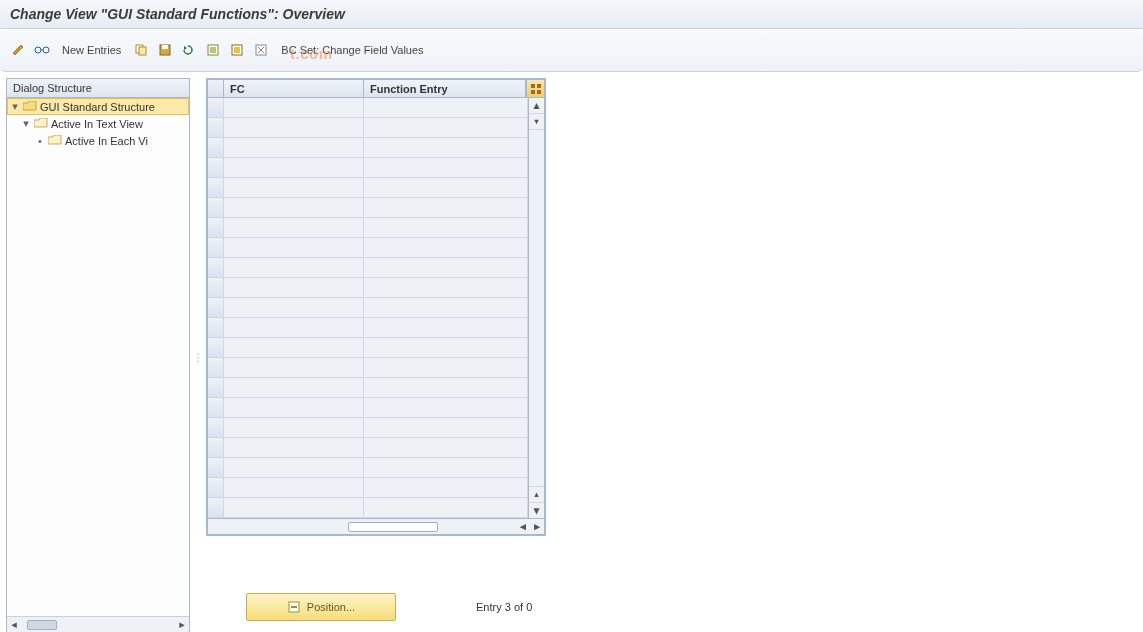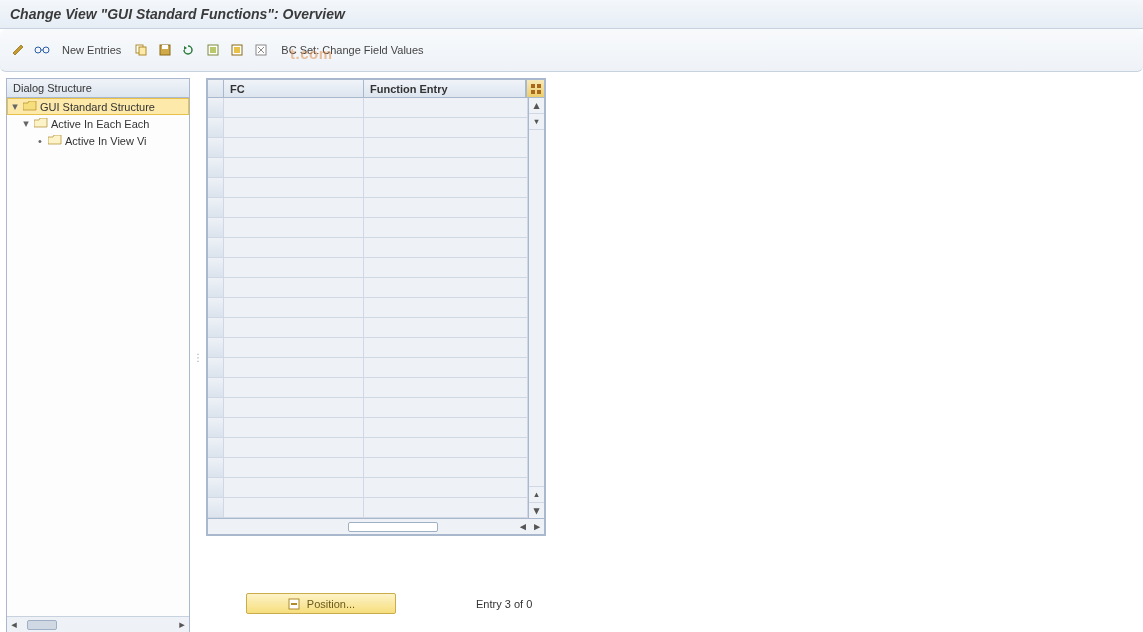--- a/index.html
+++ b/index.html
@@ -195,21 +195,21 @@
   .footer{
     position:absolute;
     left:0; right:0;
     top: 515px;
     display:flex;
     align-items:center;
     gap: 80px;
     padding-left: 40px;
   }
   .pos-btn{
-    width:150px; height:21px;
+    width:150px; height:28px;
     background:linear-gradient(#fdf3c8,#f6de7d);
     border:1px solid #c9ad4a;
     border-radius:2px;
     display:flex; align-items:center; justify-content:center;
     gap:6px;
     color:#6a5a1b;
     cursor:pointer;
   }
   .pos-btn .ic{
     width:14px;height:14px; display:flex;align-items:center;justify-content:center;
@@ -298,30 +298,30 @@
         </span>
         <span>GUI Standard Structure</span>
       </div>
       <div class="tree-row" style="padding-left:14px">
         <span class="tree-toggle">▾</span>
         <span class="folder-icon">
           <svg width="14" height="11">
               <path d="M0 2 L5 2 L6 0 L13 0 L13 9 L0 9 Z" fill="#fdf3c8" stroke="#b08b2a" stroke-width="0.7"></path>
             </svg>
         </span>
-        <span>Active In Each Each</span>
+        <span>Active In Text View</span>
       </div>
       <div class="tree-row" style="padding-left:28px">
         <span class="tree-toggle">•</span>
         <span class="folder-icon">
           <svg width="14" height="11">
               <path d="M0 2 L5 2 L6 0 L13 0 L13 9 L0 9 Z" fill="#fdf3c8" stroke="#b08b2a" stroke-width="0.7"></path>
             </svg>
         </span>
-        <span>Active In View Vi</span>
+        <span>Active In Each Vi</span>
       </div>
     </div>
     <div class="left-scroll">
       <span class="thumb"></span>
       <span class="arrow">◂</span>
       <span class="arrow right">▸</span>
     </div>
   </div>
 
   <div class="splitter">

